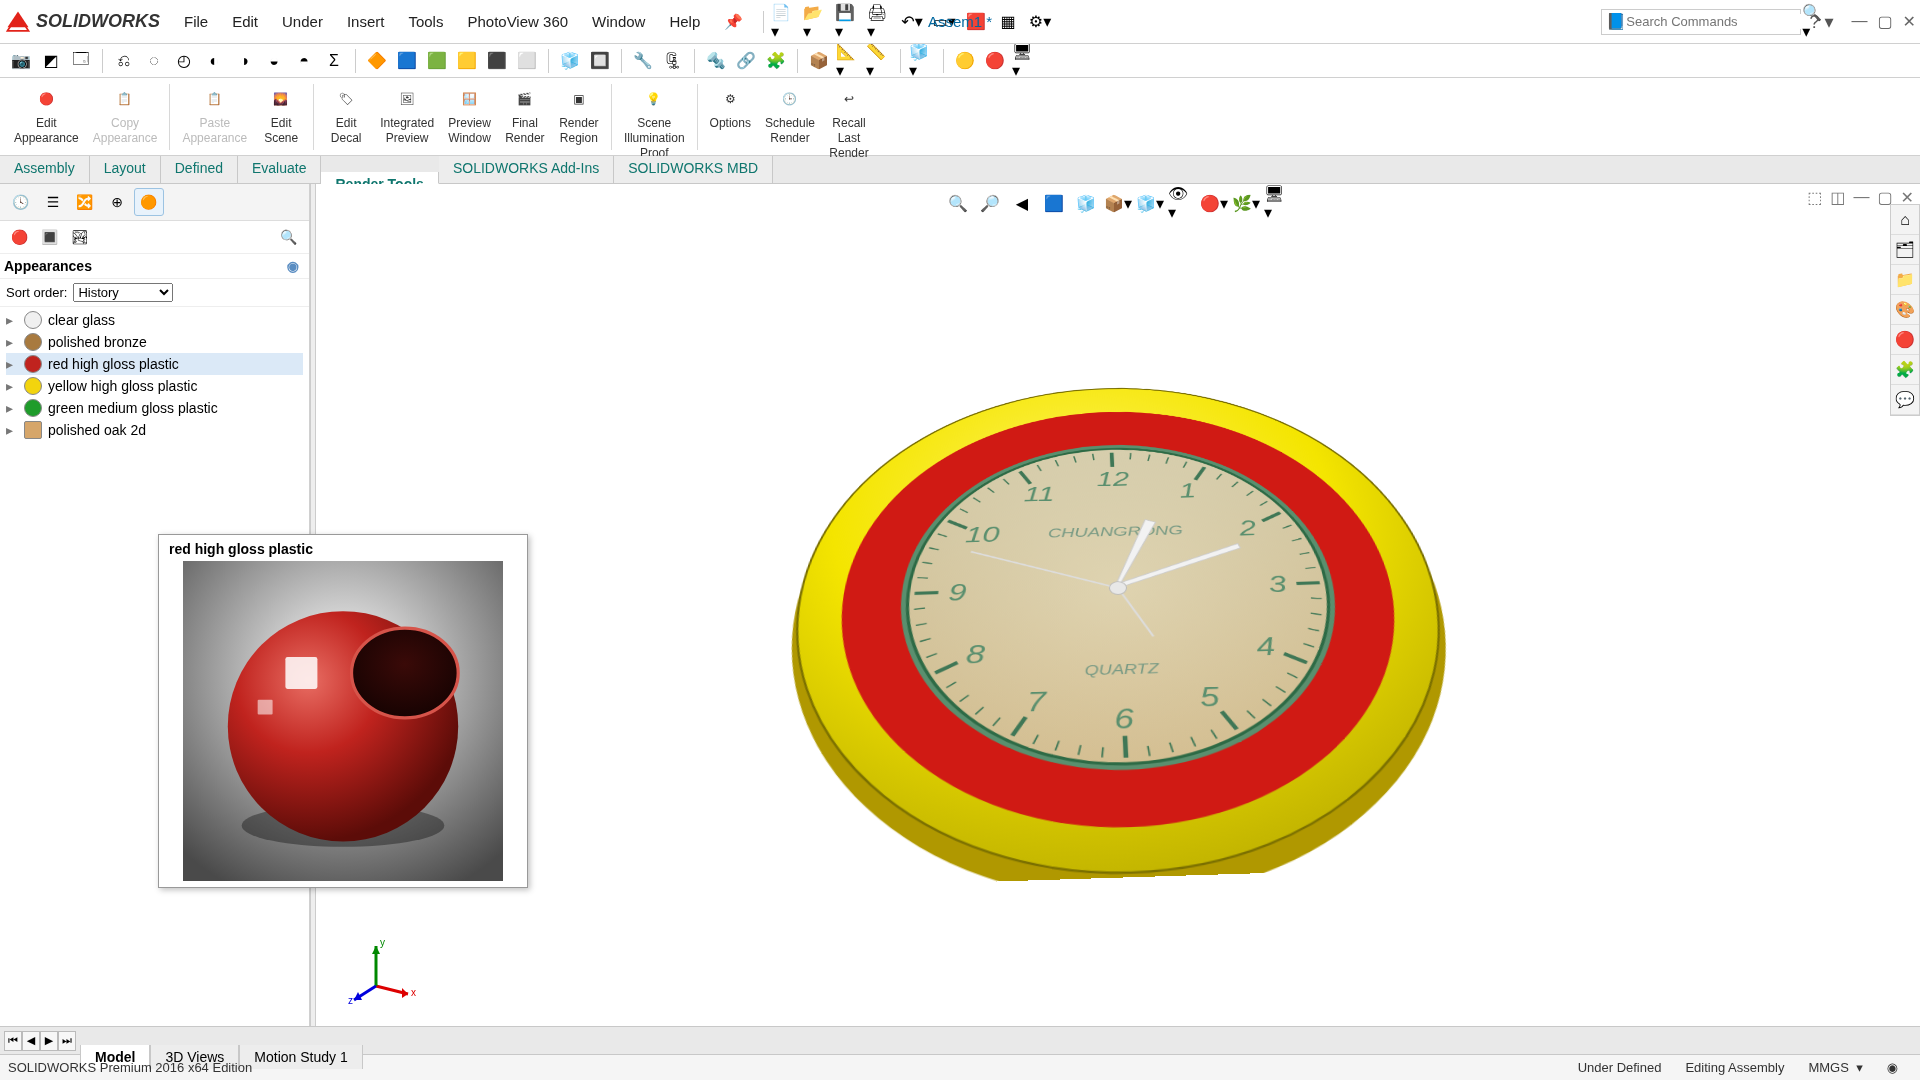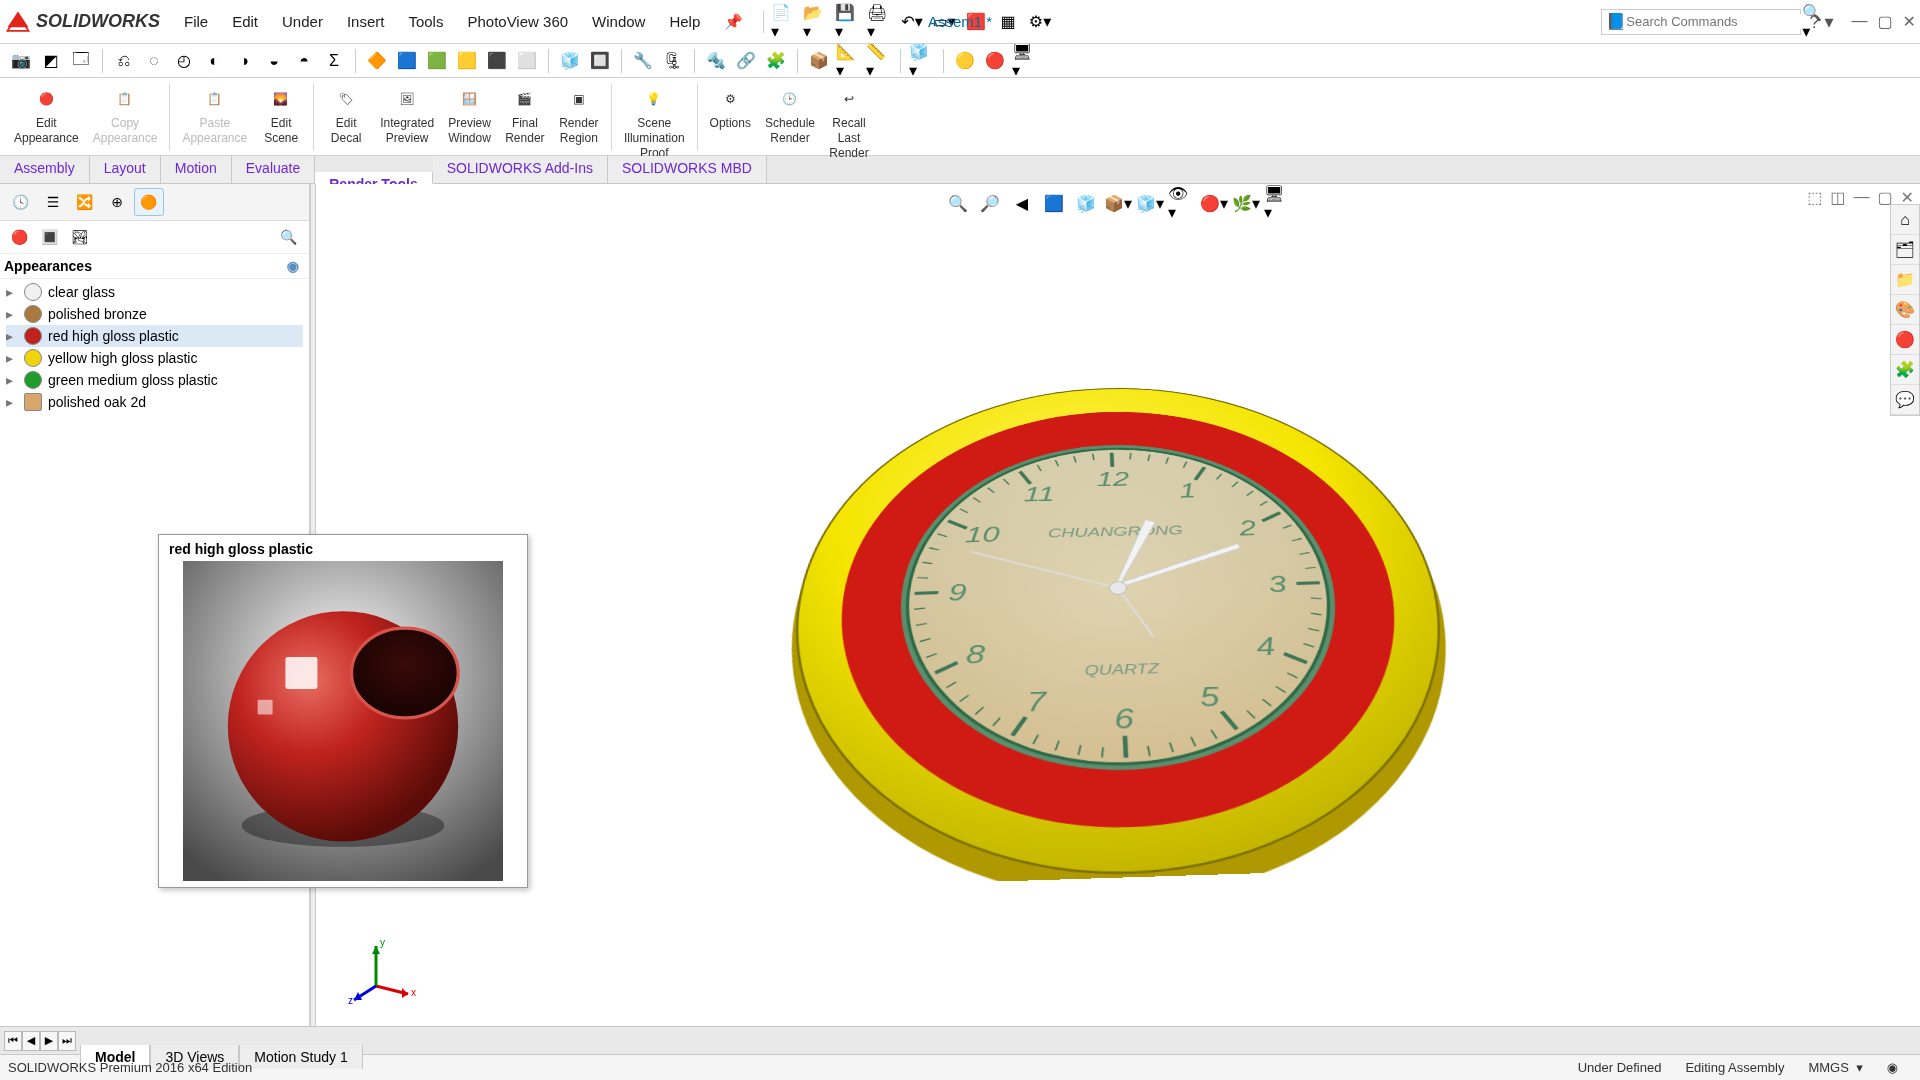--- a/index.html
+++ b/index.html
@@ -28,21 +28,21 @@
 
 
 .ribbon { height: 78px; background: #fff; border-bottom: 1px solid #d0d0d0; display: flex; align-items: flex-start; padding: 4px 8px; gap: 2px; }
 .ribbon-btn { display: flex; flex-direction: column; align-items: center; padding: 2px 6px; min-width: 52px; cursor: pointer; font-size: 12px; color: #333; text-align: center; line-height: 1.25; }
 .ribbon-btn .rico { width: 30px; height: 30px; display: flex; align-items: center; justify-content: center; margin-bottom: 2px; }
 .ribbon-btn.disabled { color: #bbb; }
 .ribbon .sep { width: 1px; height: 66px; background: #d8d8d8; margin: 2px 4px; align-self: center; }
 
 
 .tab-strip { height: 28px; display: flex; background: #e9e9e9; border-bottom: 1px solid #c8c8c8; font-size: 14px; }
-.tab-strip .tab { padding: 4px 14px; border-right: 1px solid #c8c8c8; background: #ededed; cursor: pointer; color: #6d28d9; }
+.tab-strip .tab { padding: 4px 14px; border-right: 1px solid #c8c8c8; background: #ededed; cursor: pointer; color: #0f766e; }
 .tab-strip .tab.active { background: #fff; font-weight: 600; border-bottom: 1px solid #fff; margin-bottom: -1px; margin-top: 16px; }
 
 
 .main-area { display: flex; height: calc(1080px - 44px - 34px - 78px - 28px - 28px - 26px); position: relative; }
 .side-panel { width: 310px; background: #fff; border-right: 1px solid #d0d0d0; display: flex; flex-direction: column; font-size: 14px; position: relative; }
 .panel-tabs { display: flex; gap: 2px; padding: 4px 6px; border-bottom: 1px solid #ddd; background: #f4f4f4; }
 .panel-tabs .ptab { width: 30px; height: 28px; display: flex; align-items: center; justify-content: center; border: 1px solid transparent; border-radius: 3px; cursor: pointer; }
 .panel-tabs .ptab.active { background: #e8f2fb; border-color: #9cc3e2; }
 .panel-sub { display: flex; gap: 6px; padding: 4px 8px; border-bottom: 1px solid #eee; align-items: center; }
 .panel-sub .pico { width: 24px; height: 24px; display: flex; align-items: center; justify-content: center; cursor: pointer; }
@@ -234,21 +234,21 @@
     </div>
     <div class="ribbon-btn">
       <div class="rico">↩</div>
       <div>Recall<br>Last<br>Render</div>
     </div>
   </div>
 
 <div class="tab-strip" id="tab-strip">
     <div class="tab">Assembly</div>
     <div class="tab">Layout</div>
-    <div class="tab">Motion</div>
+    <div class="tab">Defined</div>
     <div class="tab">Evaluate</div>
     <div class="tab active">Render Tools</div>
     <div class="tab">SOLIDWORKS Add-Ins</div>
     <div class="tab">SOLIDWORKS MBD</div>
   </div>
 
 <div class="main-area">
   <div class="side-panel">
     <div class="panel-tabs">
       <span class="ptab">🕓</span>
@@ -259,20 +259,26 @@
     </div>
     <div class="panel-sub">
       <span class="pico">🔴</span>
       <span class="pico">🔳</span>
       <span class="pico">🏞</span>
       <span class="pico" style="margin-left:auto;">🔍</span>
     </div>
     <div class="panel-title">
       <span>Appearances</span>
       <span class="help">◉</span>
+    </div>
+    <div class="sort-row">
+      <span>Sort order:</span>
+      <select>
+        <option>History</option>
+      </select>
     </div>
     <div class="tree-list" id="tree-list">
         <div class="tree-item">
           <span class="expander">▸</span>
           <span class="swatch" style="background: rgb(240, 240, 240);"></span>
           <span>clear glass</span>
         </div>
         <div class="tree-item">
           <span class="expander">▸</span>
           <span class="swatch" style="background: rgb(168, 122, 63);"></span>

